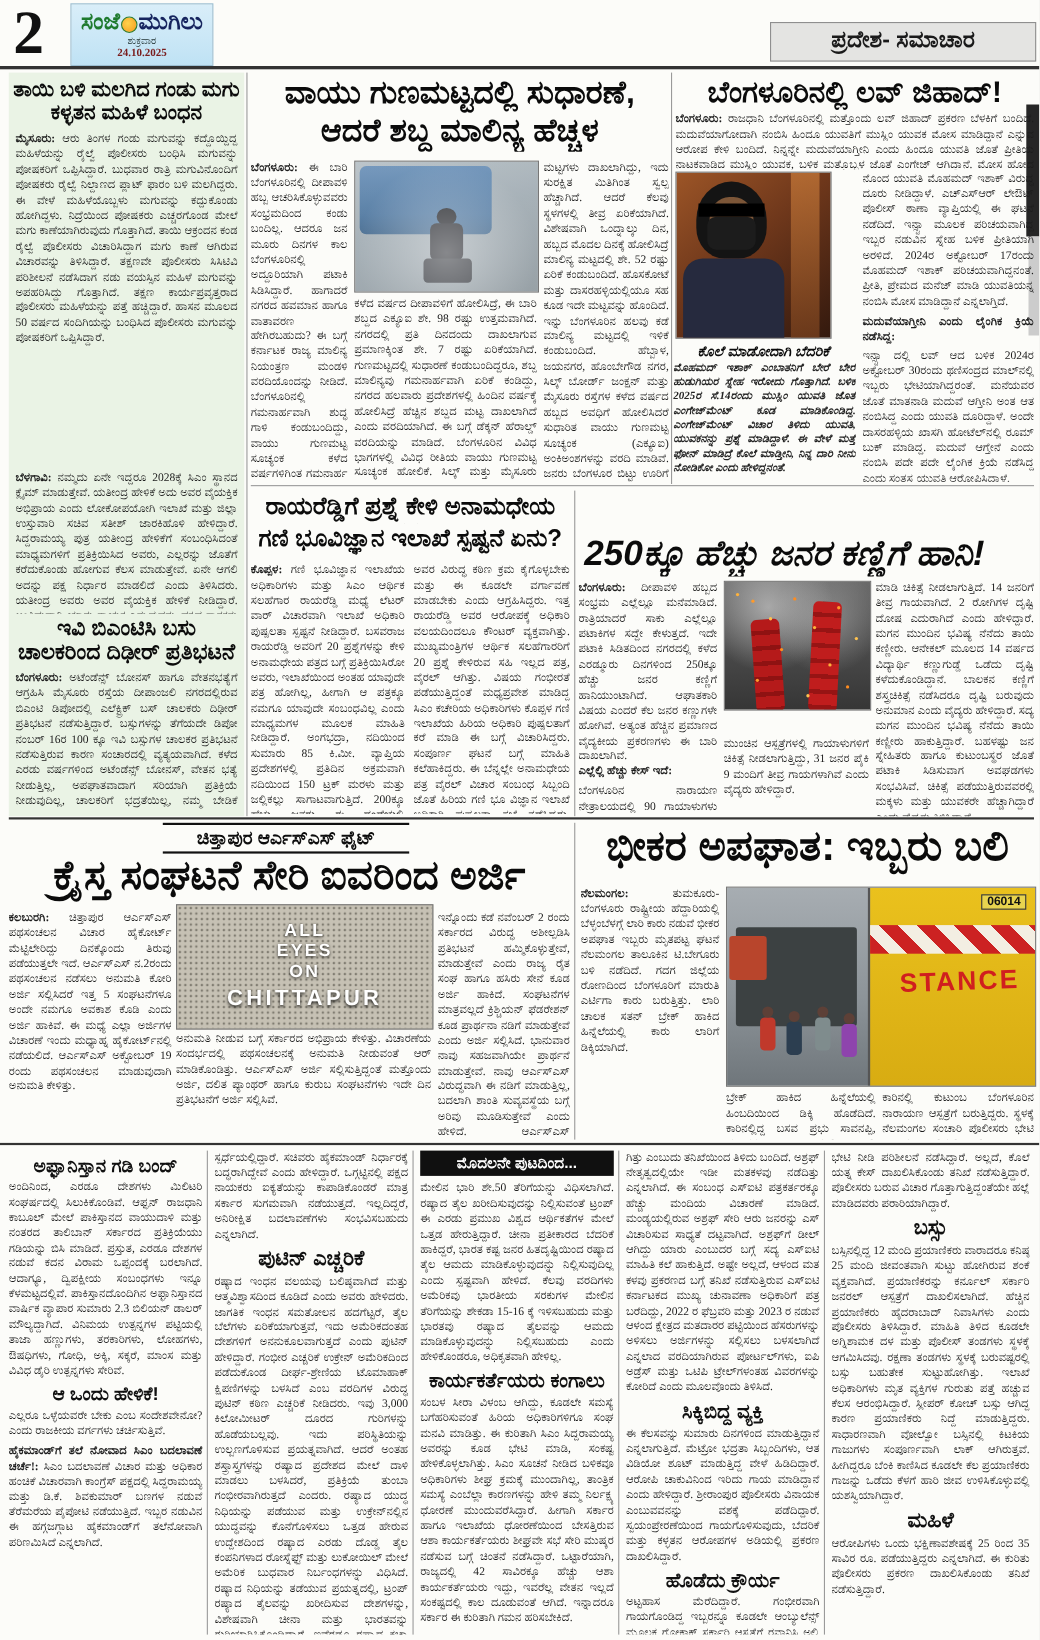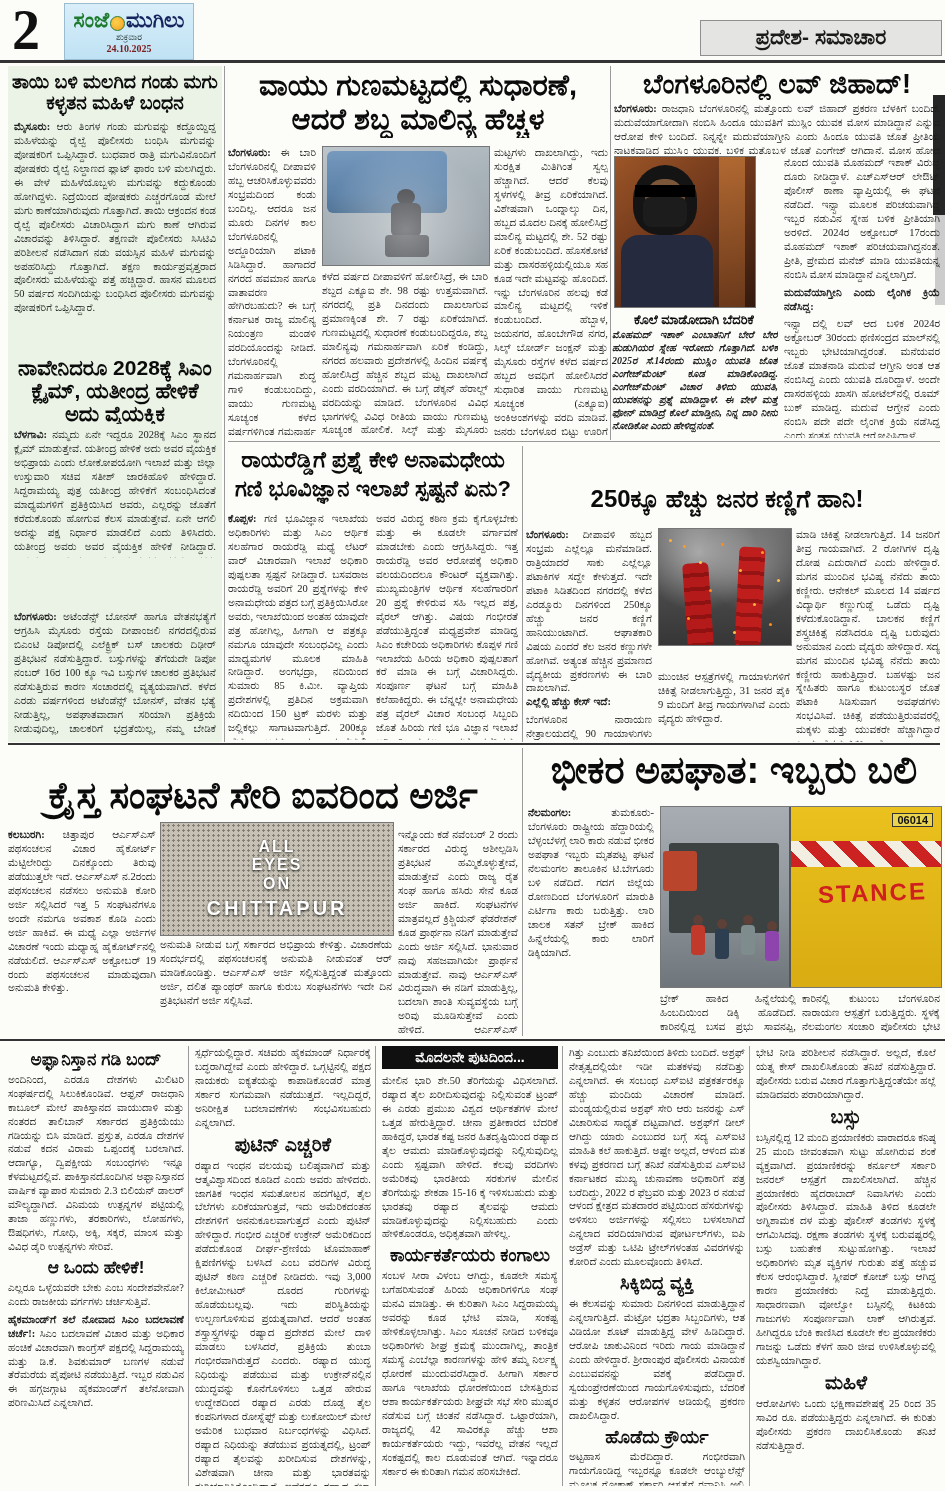--- a/index.html
+++ b/index.html
@@ -97,25 +97,25 @@
 
   <div class="scanstrip" style="left:933px;top:95px;width:12px;height:120px;"></div>
   <div class="scanstrip2" style="left:935px;top:215px;width:10px;height:90px;"></div>
 
   <div class="abs leftcol" style="left:8px;top:66px;width:214px;height:676px;"></div>
   <div class="abs h" style="left:12px;top:72px;width:206px;height:44px;font-size:19px;">ತಾಯಿ ಬಳಿ ಮಲಗಿದ ಗಂಡು ಮಗು ಕಳ್ಳತನ ಮಹಿಳೆ ಬಂಧನ</div>
   <div class="abs body" style="left:14px;top:120px;width:202px;height:232px;">
     <span class="dl">ಮೈಸೂರು:</span>
     <span>ಆರು ತಿಂಗಳ ಗಂಡು ಮಗುವನ್ನು ಕದ್ದೊಯ್ದಿದ್ದ ಮಹಿಳೆಯನ್ನು ರೈಲ್ವೆ ಪೊಲೀಸರು ಬಂಧಿಸಿ ಮಗುವನ್ನು ಪೋಷಕರಿಗೆ ಒಪ್ಪಿಸಿದ್ದಾರೆ. ಬುಧವಾರ ರಾತ್ರಿ ಮಗುವಿನೊಂದಿಗೆ ಪೋಷಕರು ರೈಲ್ವೆ ನಿಲ್ದಾಣದ ಪ್ಲಾಟ್ ಫಾರಂ ಬಳಿ ಮಲಗಿದ್ದರು. ಈ ವೇಳೆ ಮಹಿಳೆಯೊಬ್ಬಳು ಮಗುವನ್ನು ಕದ್ದುಕೊಂಡು ಹೋಗಿದ್ದಳು. ನಿದ್ರೆಯಿಂದ ಪೋಷಕರು ಎಚ್ಚರಗೊಂಡ ಮೇಲೆ ಮಗು ಕಾಣೆಯಾಗಿರುವುದು ಗೊತ್ತಾಗಿದೆ. ತಾಯಿ ಆಕ್ರಂದನ ಕಂಡ ರೈಲ್ವೆ ಪೊಲೀಸರು ವಿಚಾರಿಸಿದ್ದಾಗ ಮಗು ಕಾಣೆ ಆಗಿರುವ ವಿಚಾರವನ್ನು ತಿಳಿಸಿದ್ದಾರೆ. ತಕ್ಷಣವೇ ಪೊಲೀಸರು ಸಿಸಿಟಿವಿ ಪರಿಶೀಲನೆ ನಡೆಸಿದಾಗ ನಡು ವಯಸ್ಸಿನ ಮಹಿಳೆ ಮಗುವನ್ನು ಅಪಹರಿಸಿದ್ದು ಗೊತ್ತಾಗಿದೆ. ತಕ್ಷಣ ಕಾರ್ಯಪ್ರವೃತ್ತರಾದ ಪೊಲೀಸರು ಮಹಿಳೆಯನ್ನು ಪತ್ತೆ ಹಚ್ಚಿದ್ದಾರೆ. ಹಾಸನ ಮೂಲದ 50 ವರ್ಷದ ಸಂದಿಗಿಯನ್ನು ಬಂಧಿಸಿದ ಪೊಲೀಸರು ಮಗುವನ್ನು ಪೋಷಕರಿಗೆ ಒಪ್ಪಿಸಿದ್ದಾರೆ.</span>
   </div>
-  <div class="abs h" style="left:12px;top:356px;width:206px;height:68px;font-size:21px;">ನಾವೇನಿದರೂ 2028ಕ್ಕೆ ಸಿಎಂ ಕ್ಲೈಮ್, ಯತೀಂದ್ರ ಹೇಳಿಕೆ ಅದು ವೈಯಕ್ತಿಕ</div>
   <div class="abs body" style="left:14px;top:428px;width:202px;height:130px;">
     <span class="dl">ಬೆಳಗಾವಿ:</span>
     <span>ನಮ್ಮದು ಏನೇ ಇದ್ದರೂ 2028ಕ್ಕೆ ಸಿಎಂ ಸ್ಥಾನದ ಕ್ಲೈಮ್ ಮಾಡುತ್ತೇವೆ. ಯತೀಂದ್ರ ಹೇಳಿಕೆ ಅದು ಅವರ ವೈಯಕ್ತಿಕ ಅಭಿಪ್ರಾಯ ಎಂದು ಲೋಕೋಪಯೋಗಿ ಇಲಾಖೆ ಮತ್ತು ಜಿಲ್ಲಾ ಉಸ್ತುವಾರಿ ಸಚಿವ ಸತೀಶ್ ಜಾರಕಿಹೊಳಿ ಹೇಳಿದ್ದಾರೆ. ಸಿದ್ದರಾಮಯ್ಯ ಪುತ್ರ ಯತೀಂದ್ರ ಹೇಳಿಕೆಗೆ ಸಂಬಂಧಿಸಿದಂತೆ ಮಾಧ್ಯಮಗಳಿಗೆ ಪ್ರತಿಕ್ರಿಯಿಸಿದ ಅವರು, ಎಲ್ಲರನ್ನು ಜೊತೆಗೆ ಕರೆದುಕೊಂಡು ಹೋಗುವ ಕೆಲಸ ಮಾಡುತ್ತೇವೆ. ಏನೇ ಆಗಲಿ ಅದನ್ನು ಪಕ್ಷ ನಿರ್ಧಾರ ಮಾಡಲಿದೆ ಎಂದು ತಿಳಿಸಿದರು. ಯತೀಂದ್ರ ಅವರು ಅವರ ವೈಯಕ್ತಿಕ ಹೇಳಿಕೆ ನೀಡಿದ್ದಾರೆ. ಅಂತಿಮವಾಗಿ ಯಾರು ನಾಯಕ ಎನ್ನುವುದನ್ನು ಪಕ್ಷದ ಶಾಸಕರು ನಿರ್ಧಾರ ಮಾಡುತ್ತಾರೆ. ಅಹಿಂದ ನಾಯಕತ್ವ ಇಲ್ಲದೇ ಪಕ್ಷ ಸಂಘಟನೆ ಮಾಡಲು ಸಾಧ್ಯವಿಲ್ಲ ಎಂದು ಹೇಳಿದರು. ಎಲ್ಲವನ್ನೂ ಕಾತಿಯಲ್ಲಿ ನಿಂತು ನಿರ್ಧಾರ ಮಾಡಲು ಸಾಧ್ಯವಿಲ್ಲ, ಡಿಸೆಂಬರ್ ಕ್ರಾಂತಿಯ ಬಗ್ಗೆ ನಮಗೆ ಗೊತ್ತೇ ಇಲ್ಲ ಎಂದು ತಿಳಿಸಿದರು. ಸಿದ್ದರಾಮಯ್ಯನವರ ನಂತರ ಪಕ್ಷವನ್ನು ಮುನ್ನಡೆಸುವ ಪ್ರಶ್ನೆಗೆ, ಎಲ್ಲವನ್ನೂ ಕಾದು ನೋಡೋಣ ಎಂದು ಜಾರಕಿಹೊಳಿ ಉತ್ತರಿಸಿದರು.</span>
   </div>
+  <div class="abs h" style="left:12px;top:560px;width:206px;height:46px;font-size:20px;">ಇವಿ ಬಿಎಂಟಿಸಿ ಬಸು ಚಾಲಕರಿಂದ ದಿಢೀರ್ ಪ್ರತಿಭಟನೆ</div>
   <div class="abs body" style="left:14px;top:610px;width:202px;height:128px;">
     <span class="dl">ಬೆಂಗಳೂರು:</span>
     <span>ಅಟೆಂಡೆನ್ಸ್ ಬೋನಸ್ ಹಾಗೂ ವೇತನಭತ್ಯೆಗೆ ಆಗ್ರಹಿಸಿ ಮೈಸೂರು ರಸ್ತೆಯ ದೀಪಾಂಜಲಿ ನಗರದಲ್ಲಿರುವ ಬಿಎಂಟಿ ಡಿಪೋದಲ್ಲಿ ಎಲೆಕ್ಟ್ರಿಕ್ ಬಸ್ ಚಾಲಕರು ದಿಢೀರ್ ಪ್ರತಿಭಟನೆ ನಡೆಸುತ್ತಿದ್ದಾರೆ. ಬಸ್ಸುಗಳನ್ನು ತೆಗೆಯದೇ ಡಿಪೋ ನಂಬರ್ 16ರ 100 ಕ್ಕೂ ಇವಿ ಬಸ್ಸುಗಳ ಚಾಲಕರ ಪ್ರತಿಭಟನೆ ನಡೆಸುತ್ತಿರುವ ಕಾರಣ ಸಂಚಾರದಲ್ಲಿ ವ್ಯತ್ಯಯವಾಗಿದೆ. ಕಳೆದ ಎರಡು ವರ್ಷಗಳಿಂದ ಅಟೆಂಡೆನ್ಸ್ ಬೋನಸ್, ವೇತನ ಭತ್ಯೆ ನೀಡುತ್ತಿಲ್ಲ, ಅಪಘಾತವಾದಾಗ ಸರಿಯಾಗಿ ಪ್ರತಿಕ್ರಿಯೆ ನೀಡುವುದಿಲ್ಲ, ಚಾಲಕರಿಗೆ ಭದ್ರತೆಯಿಲ್ಲ, ನಮ್ಮ ಬೇಡಿಕೆ ಈಡೇರುವವರೆಗೆ ಇವಿ ಬಸ್ ತೆಗೆಯುವುದಿಲ್ಲ ಎಂದು ಚಾಲಕರು ಪಟ್ಟು ಹಿಡಿದಿದ್ದಾರೆ. ಎಲೆಕ್ಟ್ರಿಕ್ ಬಸ್ಸು ಚಾಲಕರು ನೇರವಾಗಿ ಬಿಎಂಟಿಸಿ ವ್ಯಾಪ್ತಿಗೆ ಬರುವುದಿಲ್ಲ, ಇವರು ಗುತ್ತಿಗೆ ನೌಕರರಾಗಿದ್ದು ಖಾಸಗಿ ಸಂಸ್ಥೆ ನೇಮಕ ಮಾಡುತ್ತದೆ. ಈ ಸಂಸ್ಥೆ ಚಾಲಕರನ್ನು ನೇಮಕ ಮಾಡುವಾಗ ಯಾವ ರೀತಿ ಒಪ್ಪಂದ ಮಾಡಿಕೊಂಡಿರುತ್ತದೋ ಒಪ್ಪಂದದಂತೆ ಸಂಬಳ, ಭತ್ಯೆಯನ್ನು ನೀಡಬೇಕಾಗುತ್ತದೆ.</span>
   </div>
   <div class="vline" style="left:224px;top:66px;height:676px;"></div>
 
   <div class="abs h" style="left:228px;top:70px;width:380px;height:34px;font-size:29px;">ವಾಯು ಗುಣಮಟ್ಟದಲ್ಲಿ ಸುಧಾರಣೆ,</div>
   <div class="abs h" style="left:228px;top:104px;width:380px;height:34px;font-size:29px;">ಆದರೆ ಶಬ್ದ ಮಾಲಿನ್ಯ ಹೆಚ್ಚಳ</div>
   <div class="abs body" style="left:228px;top:146px;width:88px;height:292px;">
     <span class="dl">ಬೆಂಗಳೂರು:</span>
@@ -138,57 +138,58 @@
     <span>ರಾಜಧಾನಿ ಬೆಂಗಳೂರಿನಲ್ಲಿ ಮತ್ತೊಂದು ಲವ್ ಜಿಹಾದ್ ಪ್ರಕರಣ ಬೆಳಕಿಗೆ ಬಂದಿದೆ. ಮದುವೆಯಾಗೋದಾಗಿ ನಂಬಿಸಿ ಹಿಂದೂ ಯುವತಿಗೆ ಮುಸ್ಲಿಂ ಯುವಕ ಮೋಸ ಮಾಡಿದ್ದಾನೆ ಎನ್ನುವ ಆರೋಪ ಕೇಳಿ ಬಂದಿದೆ. ನಿನ್ನನ್ನೇ ಮದುವೆಯಾಗ್ತೀನಿ ಎಂದು ಹಿಂದೂ ಯುವತಿ ಜೊತೆ ಪ್ರೀತಿಯ ನಾಟಕವಾಡಿದ ಮುಸ್ಲಿಂ ಯುವಕ, ಬಳಿಕ ಮತ್ತೊಬ್ಬಳ ಜೊತೆ ಎಂಗೇಜ್ ಆಗಿದ್ದಾನೆ. ಮೋಸ ಹೋದ ಯುವತಿ ಇದೀಗ ಪೊಲೀಸ್ ಠಾಣೆ ಮೆಟ್ಟಿಲೇರಿದ್ದಾಳೆ.</span>
   </div>
   <div class="photo woman" style="left:614px;top:156px;width:140px;height:150px;">
     <div class="pillar"></div>
     <div class="hair"></div>
     <div class="face"></div>
     <div class="mask"></div>
     <div class="bar"></div>
     <div class="torso"></div>
   </div>
-  <div class="abs caphead" style="left:610px;top:312px;width:168px;">ಕೊಲೆ ಮಾಡೋದಾಗಿ ಬೆದರಿಕೆ</div>
+  <div class="abs caphead" style="left:610px;top:312px;width:168px;font-style:italic;">ಕೊಲೆ ಮಾಡೋದಾಗಿ ಬೆದರಿಕೆ</div>
   <div class="abs caption" style="left:612px;top:328px;width:166px;height:108px;font-weight:bold;">ಮೊಹಮದ್ ಇಶಾಕ್ ಎಂಬಾತನಿಗೆ ಬೇರೆ ಬೇರೆ ಹುಡುಗಿಯರ ಸ್ನೇಹ ಇರೋದು ಗೊತ್ತಾಗಿದೆ. ಬಳಿಕ 2025ರ ಸೆ.14ರಂದು ಮುಸ್ಲಿಂ ಯುವತಿ ಜೊತೆ ಎಂಗೇಜ್‌ಮೆಂಟ್ ಕೂಡ ಮಾಡಿಕೊಂಡಿದ್ದ. ಎಂಗೇಜ್‌ಮೆಂಟ್ ವಿಚಾರ ತಿಳಿದು ಯುವತಿ, ಯುವಕನನ್ನು ಪ್ರಶ್ನೆ ಮಾಡಿದ್ದಾಳೆ. ಈ ವೇಳೆ ಮತ್ತೆ ಫೋನ್ ಮಾಡಿದ್ರೆ ಕೊಲೆ ಮಾಡ್ತೀನಿ, ನಿನ್ನ ದಾರಿ ನೀನು ನೋಡಿಕೋ ಎಂದು ಹೇಳಿದ್ದನಂತೆ.</div>
   <div class="abs body" style="left:784px;top:156px;width:156px;height:282px;">
     <span class="blk">ನೊಂದ ಯುವತಿ ಮೊಹಮದ್ ಇಶಾಕ್ ವಿರುದ್ಧ ದೂರು ನೀಡಿದ್ದಾಳೆ. ಎಚ್ಎಸ್ಆರ್ ಲೇಔಟ್ ಪೊಲೀಸ್ ಠಾಣಾ ವ್ಯಾಪ್ತಿಯಲ್ಲಿ ಈ ಘಟನೆ ನಡೆದಿದೆ. ಇನ್ಸ್ಟಾ ಮೂಲಕ ಪರಿಚಯವಾಗಿದ್ದ ಇಬ್ಬರ ನಡುವಿನ ಸ್ನೇಹ ಬಳಿಕ ಪ್ರೀತಿಯಾಗಿ ಅರಳಿದೆ. 2024ರ ಅಕ್ಟೋಬರ್ 17ರಂದು ಮೊಹಮದ್ ಇಶಾಕ್ ಪರಿಚಯವಾಗಿದ್ದನಂತೆ. ಪ್ರೀತಿ, ಪ್ರೇಮದ ಮನೆಜ್ ಮಾಡಿ ಯುವತಿಯನ್ನ ನಂಬಿಸಿ ಮೋಸ ಮಾಡಿದ್ದಾನೆ ಎನ್ನಲಾಗ್ತಿದೆ.</span>
     <span class="blk boldlead">ಮದುವೆಯಾಗ್ತೀನಿ ಎಂದು ಲೈಂಗಿಕ ಕ್ರಿಯೆ ನಡೆಸಿದ್ದ:</span>
     <span class="blk">ಇನ್ಸ್ಟಾ ದಲ್ಲಿ ಲವ್ ಆದ ಬಳಿಕ 2024ರ ಅಕ್ಟೋಬರ್ 30ರಂದು ಥಣಿಸಂದ್ರದ ಮಾಲ್‌ನಲ್ಲಿ ಇಬ್ಬರು ಭೇಟಿಯಾಗಿದ್ದರಂತೆ. ಮನೆಯವರ ಜೊತೆ ಮಾತನಾಡಿ ಮದುವೆ ಆಗ್ತೀನಿ ಅಂತ ಆತ ನಂಬಿಸಿದ್ದ ಎಂದು ಯುವತಿ ದೂರಿದ್ದಾಳೆ. ಅಂದೇ ದಾಸರಹಳ್ಳಿಯ ಖಾಸಗಿ ಹೋಟೆಲ್‌ನಲ್ಲಿ ರೂಮ್ ಬುಕ್ ಮಾಡಿದ್ದ. ಮದುವೆ ಆಗ್ತೇನೆ ಎಂದು ನಂಬಿಸಿ ಪದೇ ಪದೇ ಲೈಂಗಿಕ ಕ್ರಿಯೆ ನಡೆಸಿದ್ದ ಎಂದು ಸಂತ್ರಸ್ತ ಯುವತಿ ಆರೋಪಿಸಿದ್ದಾಳೆ.</span>
 
   </div>
 
   <div class="hline" style="left:228px;top:441px;width:712px;height:1px;background:#999;"></div>
 
   <div class="abs h" style="left:228px;top:448px;width:290px;height:28px;font-size:22px;">ರಾಯರೆಡ್ಡಿಗೆ ಪ್ರಶ್ನೆ ಕೇಳಿ ಅನಾಮಧೇಯ ಪತ್ರ:</div>
   <div class="abs h" style="left:228px;top:477px;width:290px;height:28px;font-size:22px;">ಗಣಿ ಭೂವಿಜ್ಞಾನ ಇಲಾಖೆ ಸ್ಪಷ್ಟನೆ ಏನು?</div>
   <div class="abs body" style="left:228px;top:512px;width:140px;height:228px;">
     <span class="dl">ಕೊಪ್ಪಳ:</span>
     <span>ಗಣಿ ಭೂವಿಜ್ಞಾನ ಇಲಾಖೆಯ ಅಧಿಕಾರಿಗಳು ಮತ್ತು ಸಿಎಂ ಆರ್ಥಿಕ ಸಲಹೆಗಾರ ರಾಯರೆಡ್ಡಿ ಮಧ್ಯೆ ಲೆಟರ್ ವಾರ್ ವಿಚಾರವಾಗಿ ಇಲಾಖೆ ಅಧಿಕಾರಿ ಪುಷ್ಪಲತಾ ಸ್ಪಷ್ಟನೆ ನೀಡಿದ್ದಾರೆ. ಬಸವರಾಜ ರಾಯರೆಡ್ಡಿ ಅವರಿಗೆ 20 ಪ್ರಶ್ನೆಗಳನ್ನು ಕೇಳಿ ಅನಾಮಧೇಯ ಪತ್ರದ ಬಗ್ಗೆ ಪ್ರತಿಕ್ರಿಯಿಸಿರೋ ಅವರು, ಇಲಾಖೆಯಿಂದ ಅಂತಹ ಯಾವುದೇ ಪತ್ರ ಹೋಗಿಲ್ಲ, ಹೀಗಾಗಿ ಆ ಪತ್ರಕ್ಕೂ ನಮಗೂ ಯಾವುದೇ ಸಂಬಂಧವಿಲ್ಲ ಎಂದು ಮಾಧ್ಯಮಗಳ ಮೂಲಕ ಮಾಹಿತಿ ನೀಡಿದ್ದಾರೆ. ಅಂಗಭದ್ರಾ, ನದಿಯಿಂದ ಸುಮಾರು 85 ಕಿ.ಮೀ. ವ್ಯಾಪ್ತಿಯ ಪ್ರದೇಶಗಳಲ್ಲಿ ಪ್ರತಿದಿನ ಅಕ್ರಮವಾಗಿ ನದಿಯಿಂದ 150 ಟ್ರಕ್ ಮರಳು ಮತ್ತು ಜಲ್ಲಿಕಲ್ಲು ಸಾಗಾಟವಾಗುತ್ತಿದೆ. 200ಕ್ಕೂ ಹೆಚ್ಚು ಜನರು ಈ ದಂಧೆಯಲ್ಲಿ ಭಾಗಿಯಾಗಿದ್ದು, ಇದನ್ನು ತಡೆಯಬೇಕಿದ್ದ ಕೆಲಸದ ಮತ್ತು ಭೂ ವಿಜ್ಞಾನ ಇಲಾಖೆಯ ಅಧಿಕಾರಿಗಳೇ ಅಕ್ರಮಕ್ಕೆ ಸಾಥ್ ಕೊಡುತ್ತಿದ್ದಾರೆ ಎಂದು ಆರೋಪಿಸಿದ್ದ ರಾಯರೆಡ್ಡಿ, ಸಿಎಂ ಸಿದ್ದರಾಮಯ್ಯ ಅವರಿಗೆ ಈ ಬಗ್ಗೆ ಪತ್ರ ಬರೆದಿದ್ದರು. ಇಲಾಖೆಯಲ್ಲಿರುವ ಕೆಲ ಅಧಿಕಾರಿಗಳು ಕಳೆದ 12-13 ವರ್ಷಗಳಿಂದ ಪ್ರದೇಶದಲ್ಲಿ ಕಾರ್ಯನಿರ್ವಹಿಸುತ್ತಿದ್ದು,</span>
   </div>
   <div class="abs body" style="left:376px;top:512px;width:142px;height:228px;">ಅವರ ವಿರುದ್ಧ ಕಠಿಣ ಕ್ರಮ ಕೈಗೊಳ್ಳಬೇಕು ಮತ್ತು ಈ ಕೂಡಲೇ ವರ್ಗಾವಣೆ ಮಾಡಬೇಕು ಎಂದು ಆಗ್ರಹಿಸಿದ್ದರು. ಇತ್ತ ರಾಯರೆಡ್ಡಿ ಅವರ ಆರೋಪಕ್ಕೆ ಅಧಿಕಾರಿ ವಲಯದಿಂದಲೂ ಕೌಂಟರ್ ವ್ಯಕ್ತವಾಗಿತ್ತು. ಮುಖ್ಯಮಂತ್ರಿಗಳ ಆರ್ಥಿಕ ಸಲಹೆಗಾರರಿಗೆ 20 ಪ್ರಶ್ನೆ ಕೇಳಿರುವ ಸಹಿ ಇಲ್ಲದ ಪತ್ರ, ವೈರಲ್ ಆಗಿತ್ತು. ವಿಷಯ ಗಂಭೀರತೆ ಪಡೆಯುತ್ತಿದ್ದಂತೆ ಮಧ್ಯಪ್ರವೇಶ ಮಾಡಿದ್ದ ಸಿಎಂ ಕಚೇರಿಯ ಅಧಿಕಾರಿಗಳು ಕೊಪ್ಪಳ ಗಣಿ ಇಲಾಖೆಯ ಹಿರಿಯ ಅಧಿಕಾರಿ ಪುಷ್ಪಲತಾಗೆ ಕರೆ ಮಾಡಿ ಈ ಬಗ್ಗೆ ವಿಚಾರಿಸಿದ್ದರು. ಸಂಪೂರ್ಣ ಘಟನೆ ಬಗ್ಗೆ ಮಾಹಿತಿ ಕಲೆಹಾಕಿದ್ದರು. ಈ ಬೆನ್ನಲ್ಲೇ ಅನಾಮಧೇಯ ಪತ್ರ ವೈರಲ್ ವಿಚಾರ ಸಂಬಂಧ ಸಿಬ್ಬಂದಿ ಜೊತೆ ಹಿರಿಯ ಗಣಿ ಭೂ ವಿಜ್ಞಾನ ಇಲಾಖೆ ಅಧಿಕಾರಿ ಪುಷ್ಪಲತಾ ಸಭೆ ನಡೆಸಿದ್ದರು. ರಾಜಧನ, ಅಕ್ರಮದ ವಿಚಾರವಾಗಿ ಪ್ರಶ್ನೆ ಮಾಡಿದ್ದ ಪತ್ರದ ಬಗ್ಗೆ ಮಾಹಿತಿ ಪಡೆದುಕೊಂಡಿದ್ದರು. ಈಗ ಆ ಪತ್ರಕ್ಕೂ ಇಲಾಖೆಗೂ ಯಾವುದೇ ಸಂಬಂಧ ಇಲ್ಲ ಎಂದು ಪುಷ್ಪಲತಾ ಅವರು ತಿಳಿಸಿದ್ದು, ಆ ಪತ್ರ ಬರೆದಿದ್ದು ಯಾರು ಎಂಬ ಪ್ರಶ್ನೆ ಹಾಗೆಯೇ ಉಳಿದುಕೊಂಡಿದೆ.</div>
   <div class="vline" style="left:522px;top:446px;height:296px;"></div>
 
-  <div class="abs h" style="left:520px;top:486px;width:414px;height:38px;font-size:24px;">250ಕ್ಕೂ ಹೆಚ್ಚು ಜನರ ಕಣ್ಣಿಗೆ ಹಾನಿ!</div>
+  <div class="abs h" style="left:506px;top:486px;width:414px;height:38px;font-size:32px;font-style:italic;">250ಕ್ಕೂ ಹೆಚ್ಚು ಜನರ ಕಣ್ಣಿಗೆ ಹಾನಿ!</div>
   <div class="abs body" style="left:526px;top:528px;width:126px;height:214px;">
     <span><span class="dl">ಬೆಂಗಳೂರು:</span> <span>ದೀಪಾವಳಿ ಹಬ್ಬದ ಸಂಭ್ರಮ ಎಲ್ಲೆಲ್ಲೂ ಮನೆಮಾಡಿದೆ. ರಾತ್ರಿಯಾದರೆ ಸಾಕು ಎಲ್ಲೆಲ್ಲೂ ಪಟಾಕಿಗಳ ಸದ್ದೇ ಕೇಳುತ್ತದೆ. ಇದೇ ಪಟಾಕಿ ಸಿಡಿತದಿಂದ ನಗರದಲ್ಲಿ ಕಳೆದ ಎರಡ್ಮೂರು ದಿನಗಳಿಂದ 250ಕ್ಕೂ ಹೆಚ್ಚು ಜನರ ಕಣ್ಣಿಗೆ ಹಾನಿಯುಂಟಾಗಿದೆ. ಆಘಾತಕಾರಿ ವಿಷಯ ಎಂದರೆ ಕೆಲ ಜನರ ಕಣ್ಣುಗಳೇ ಹೋಗಿವೆ. ಅತ್ಯಂತ ಹೆಚ್ಚಿನ ಪ್ರಮಾಣದ ವೈದ್ಯಕೀಯ ಪ್ರಕರಣಗಳು ಈ ಬಾರಿ ದಾಖಲಾಗಿವೆ.</span></span>
     <span class="blk boldlead">ಎಲ್ಲೆಲ್ಲಿ ಹೆಚ್ಚು ಕೇಸ್ ಇದೆ:</span>
     <span class="blk">ಬೆಂಗಳೂರಿನ ನಾರಾಯಣ ನೇತ್ರಾಲಯದಲ್ಲಿ 90 ಗಾಯಾಳುಗಳು ದಾಖಲಾಗಿದ್ದಾರೆ. ಮಿಂಟೋ ಆಸ್ಪತ್ರೆಯಲ್ಲಿ 37, ಶಂಕರ ಕಣ್ಣಿನ ಆಸ್ಪತ್ರೆಯಲ್ಲಿ 33 ಮಂದಿ ಚಿಕಿತ್ಸೆ ಪಡೆಯುತ್ತಿದ್ದಾರೆ. ನೇತ್ರಧಾಮದಲ್ಲಿ 25 ಮಂದಿ, ಡಾ. ಅಗರ್ವಾಲ್ ಕಣ್ಣಿನ ಆಸ್ಪತ್ರೆಯಲ್ಲಿ 4 ಗಾಯಾಳುಗಳಿಗೆ ಶಸ್ತ್ರಚಿಕಿತ್ಸೆ</span>
   </div>
   <div class="photo cracker" style="left:658px;top:528px;width:132px;height:116px;">
     <div class="smoke"></div>
     <div class="c1"></div>
     <div class="c2"></div>
     <div class="sparks"></div>
   </div>
   <div class="abs body" style="left:658px;top:650px;width:132px;height:92px;margin-top:20px;">ಮುಂಚಿನ ಆಸ್ಪತ್ರೆಗಳಲ್ಲಿ ಗಾಯಾಳುಗಳಿಗೆ ಚಿಕಿತ್ಸೆ ನೀಡಲಾಗುತ್ತಿದ್ದು, 31 ಜನರ ಪೈಕಿ 9 ಮಂದಿಗೆ ತೀವ್ರ ಗಾಯಗಳಾಗಿವೆ ಎಂದು ವೈದ್ಯರು ಹೇಳಿದ್ದಾರೆ.</div>
   <div class="abs body" style="left:796px;top:528px;width:144px;height:214px;">ಮಾಡಿ ಚಿಕಿತ್ಸೆ ನೀಡಲಾಗುತ್ತಿದೆ. 14 ಜನರಿಗೆ ತೀವ್ರ ಗಾಯವಾಗಿದೆ. 2 ರೋಗಿಗಳ ದೃಷ್ಟಿ ದೋಷ ಎದುರಾಗಿದೆ ಎಂದು ಹೇಳಿದ್ದಾರೆ. ಮಗನ ಮುಂದಿನ ಭವಿಷ್ಯ ನೆನೆದು ತಾಯಿ ಕಣ್ಣೀರು. ಆನೇಕಲ್ ಮೂಲದ 14 ವರ್ಷದ ವಿದ್ಯಾರ್ಥಿ ಕಣ್ಣುಗುಡ್ಡೆ ಒಡೆದು ದೃಷ್ಟಿ ಕಳೆದುಕೊಂಡಿದ್ದಾನೆ. ಬಾಲಕನ ಕಣ್ಣಿಗೆ ಶಸ್ತ್ರಚಿಕಿತ್ಸೆ ನಡೆಸಿದರೂ ದೃಷ್ಟಿ ಬರುವುದು ಅನುಮಾನ ಎಂದು ವೈದ್ಯರು ಹೇಳಿದ್ದಾರೆ. ಸದ್ಯ ಮಗನ ಮುಂದಿನ ಭವಿಷ್ಯ ನೆನೆದು ತಾಯಿ ಕಣ್ಣೀರು ಹಾಕುತ್ತಿದ್ದಾರೆ. ಬಹಳಷ್ಟು ಜನ ಸ್ನೇಹಿತರು ಹಾಗೂ ಕುಟುಂಬಸ್ಥರ ಜೊತೆ ಪಟಾಕಿ ಸಿಡಿಸುವಾಗ ಅವಘಡಗಳು ಸಂಭವಿಸಿವೆ. ಚಿಕಿತ್ಸೆ ಪಡೆಯುತ್ತಿರುವವರಲ್ಲಿ ಮಕ್ಕಳು ಮತ್ತು ಯುವಕರೇ ಹೆಚ್ಚಾಗಿದ್ದಾರೆ ಎಂದು ವೈದ್ಯರು ತಿಳಿಸಿದ್ದಾರೆ.</div>
 
   <div class="hline" style="left:8px;top:743px;width:932px;height:2px;"></div>
 
+  <div class="abs kicker" style="left:148px;top:748px;width:224px;height:24px;">ಚಿತ್ತಾಪುರ ಆರ್ಎಸ್ಎಸ್ ಫೈಟ್</div>
   <div class="abs h" style="left:8px;top:776px;width:510px;height:46px;font-size:37px;">ಕ್ರೈಸ್ತ ಸಂಘಟನೆ ಸೇರಿ ಐವರಿಂದ ಅರ್ಜಿ</div>
   <div class="abs body" style="left:8px;top:828px;width:148px;height:208px;">
     <span class="dl">ಕಲಬುರಗಿ:</span>
     <span>ಚಿತ್ತಾಪುರ ಆರ್ಎಸ್ಎಸ್ ಪಥಸಂಚಲನ ವಿಚಾರ ಹೈಕೋರ್ಟ್ ಮೆಟ್ಟಿಲೇರಿದ್ದು ದಿನಕ್ಕೊಂದು ತಿರುವು ಪಡೆಯುತ್ತಲೇ ಇದೆ. ಆರ್ಎಸ್ಎಸ್ ನ.2ರಂದು ಪಥಸಂಚಲನ ನಡೆಸಲು ಅನುಮತಿ ಕೋರಿ ಅರ್ಜಿ ಸಲ್ಲಿಸಿದರೆ ಇತ್ತ 5 ಸಂಘಟನೆಗಳೂ ಅಂದೇ ನಮಗೂ ಅವಕಾಶ ಕೊಡಿ ಎಂದು ಅರ್ಜಿ ಹಾಕಿವೆ. ಈ ಮಧ್ಯೆ ಎಲ್ಲಾ ಅರ್ಜಿಗಳ ವಿಚಾರಣೆ ಇಂದು ಮಧ್ಯಾಹ್ನ ಹೈಕೋರ್ಟ್‌ನಲ್ಲಿ ನಡೆಯಲಿದೆ. ಆರ್ಎಸ್ಎಸ್ ಅಕ್ಟೋಬರ್ 19 ರಂದು ಪಥಸಂಚಲನ ಮಾಡುವುದಾಗಿ ಅನುಮತಿ ಕೇಳಿತ್ತು.</span>
   </div>
   <div class="photo crowd" style="left:160px;top:822px;width:232px;height:112px;">
     <div class="dots"></div>
     <div class="ov">
       <div class="l1">ALL</div>
       <div class="l1">EYES</div>

